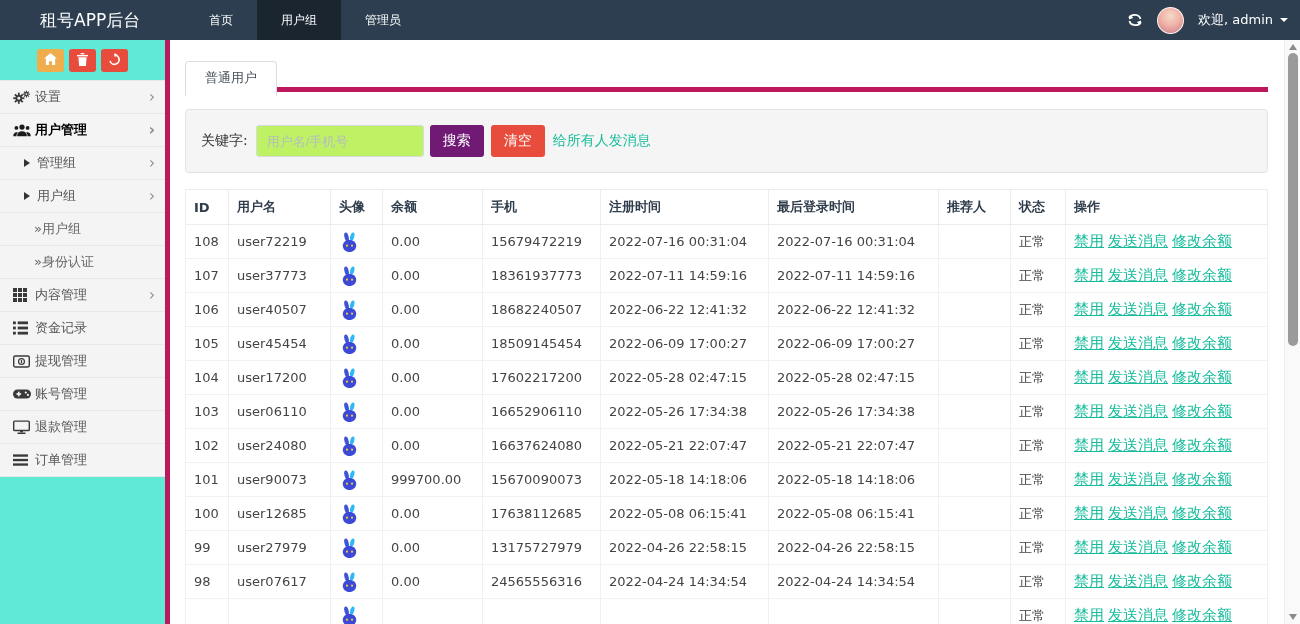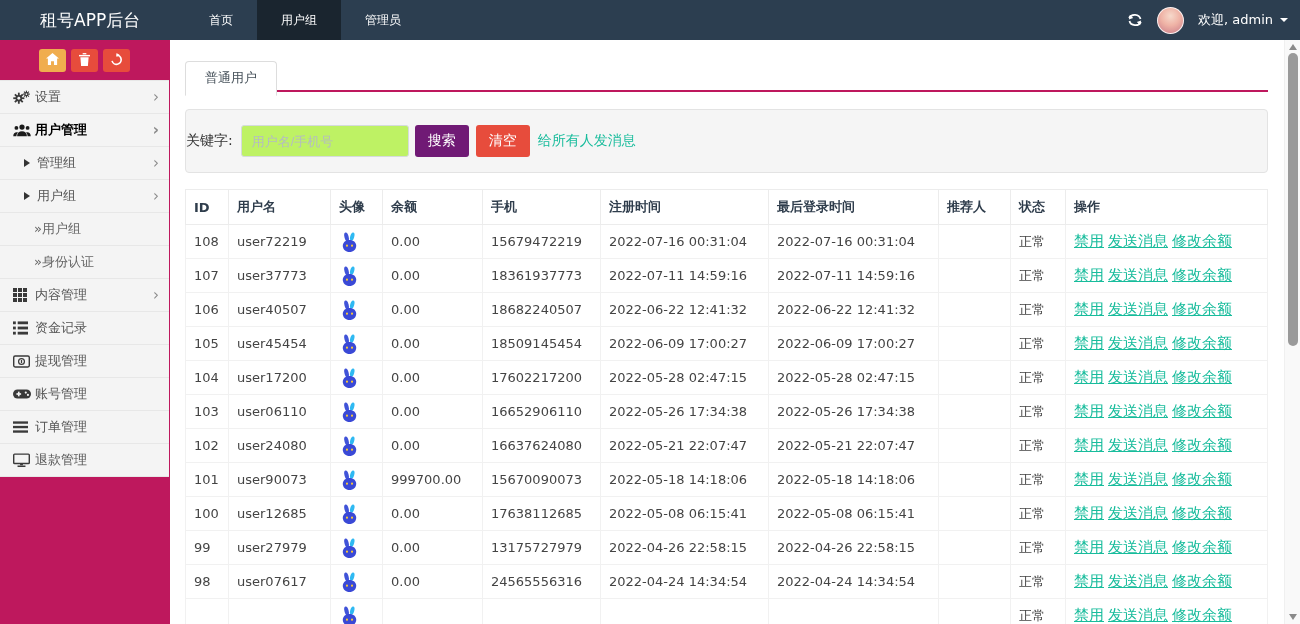--- a/index.html
+++ b/index.html
@@ -19,44 +19,44 @@
   .refresh-btn { display:flex; align-items:center; cursor:pointer; }
   .avatar { width:27px; height:27px; border-radius:50%;
     background:radial-gradient(circle at 50% 32%, #f6d9cb 0%, #efb3a6 45%, #d78f93 80%, #c07a80 100%);
     border:1px solid rgba(255,255,255,.85); }
   .welcome { color:#fff; font-size:13px; display:flex; align-items:center; cursor:pointer; }
   .caret-down { display:inline-block; width:0; height:0; border-left:4px solid transparent;
     border-right:4px solid transparent; border-top:4px solid #fff; margin-left:7px; }
 
   
   .sidebar { position:absolute; top:40px; left:0; width:170px; height:584px;
-    background:#be185d; border-right:1px solid #be185d; }
+    background:#5eead4; border-right:5px solid #be185d; }
   .side-toolbar { display:flex; justify-content:center; gap:5px; padding:9px 0 8px; }
   .tool-btn { width:27px; height:23px; border-radius:3px; border:none; display:flex;
     align-items:center; justify-content:center; cursor:pointer; }
   .side-menu { border-top:1px solid #e7e7e7; }
   .side-item { height:33px; display:flex; align-items:center; padding:0 10px 0 13px;
     font-size:13px; color:#555; border-bottom:1px solid #e7e7e7; cursor:pointer; background:#f4f4f4; }
   .side-item .ic { width:22px; display:flex; align-items:center; }
   .side-item .chev { margin-left:auto; color:#8a8a8a; font-size:15px; line-height:1; }
   .side-item.active { font-weight:bold; color:#000; }
   .side-item.lvl1 { padding-left:24px; }
   .side-item.lvl1 .ic { width:13px; }
   .side-item.lvl2 { padding-left:34px; color:#666; }
 
   
   .main { position:absolute; top:40px; left:170px; width:1114px; height:584px; background:#fff;
     padding:20px 16px 0 15px; overflow:hidden; }
-  .tabbar { border-bottom:2px solid #be185d; height:32px;text-decoration:underline; }
+  .tabbar { border-bottom:5px solid #be185d; height:32px;text-decoration:underline; }
   .tab { display:inline-block; padding:7px 19px 8px; background:#fff; border:1px solid #ddd;
     border-bottom:1px solid #fff; border-radius:4px 4px 0 0; font-size:13px; color:#46515a;
     position:relative; top:1px; cursor:pointer; }
 
   .filter-panel { margin-top:17px; background:#f5f5f5; border:1px solid #e3e3e3; border-radius:4px;
-    height:64px; display:flex; align-items:center; padding:0 0; }
+    height:64px; display:flex; align-items:center; padding:0 15px; }
   .filter-label { font-size:14px; color:#333; margin-right:8px; white-space:nowrap; }
   .filter-input { width:168px; height:32px; border:1px solid #d5dbdb; border-radius:3px;
     padding:0 10px; font-size:13px; color:#333; background:#bef264; outline:none; }
   .filter-input::placeholder { color:#b4bcc2; }
   .btn { height:32px; padding:0 13px; border:none; border-radius:3px; color:#fff; font-size:14px;
     cursor:pointer; font-family:inherit; }
   .btn-search { background:#701a75; margin-left:6px; }
   .btn-clear { background:#e74c3c; margin-left:7px; }
   .broadcast { color:#18bc9c; font-size:14px; margin-left:8px; text-decoration:none; white-space:nowrap; }
 
@@ -255,39 +255,39 @@
                 <rect x="5.5" y="3.4" width="1.8" height="5.2"></rect>
                 <circle cx="14.2" cy="4.4" r="1.2"></circle>
                 <circle cx="16.6" cy="7" r="1.2"></circle>
               </g>
             </svg>
           </span>
           <span>账号管理</span>
         </div>
         <div class="side-item lvl0">
           <span class="ic">
+            <svg width="17" height="15" viewBox="0 0 18 15">
+              <rect x="0.75" y="0.75" width="16.5" height="10" rx="1" fill="none" stroke="#3a3a3a" stroke-width="1.5"></rect>
+              <rect x="7.5" y="10.8" width="3" height="1.8" fill="#3a3a3a"></rect>
+              <rect x="4.8" y="12.8" width="8.4" height="1.6" fill="#3a3a3a"></rect>
+            </svg>
+          </span>
+          <span>退款管理</span>
+        </div>
+        <div class="side-item lvl0">
+          <span class="ic">
             <svg width="15" height="12" viewBox="0 0 16 12">
               <g fill="#3a3a3a">
                 <rect width="16" height="2.5"></rect>
                 <rect y="4.8" width="16" height="2.5"></rect>
                 <rect y="9.6" width="16" height="2.5"></rect>
               </g>
             </svg>
           </span>
           <span>订单管理</span>
-        </div>
-        <div class="side-item lvl0">
-          <span class="ic">
-            <svg width="17" height="15" viewBox="0 0 18 15">
-              <rect x="0.75" y="0.75" width="16.5" height="10" rx="1" fill="none" stroke="#3a3a3a" stroke-width="1.5"></rect>
-              <rect x="7.5" y="10.8" width="3" height="1.8" fill="#3a3a3a"></rect>
-              <rect x="4.8" y="12.8" width="8.4" height="1.6" fill="#3a3a3a"></rect>
-            </svg>
-          </span>
-          <span>退款管理</span>
         </div>
       </div>
   </div>
 
   <div class="main">
     <div class="tabbar">
       <span class="tab">普通用户</span>
     </div>
 
     <div class="filter-panel">

